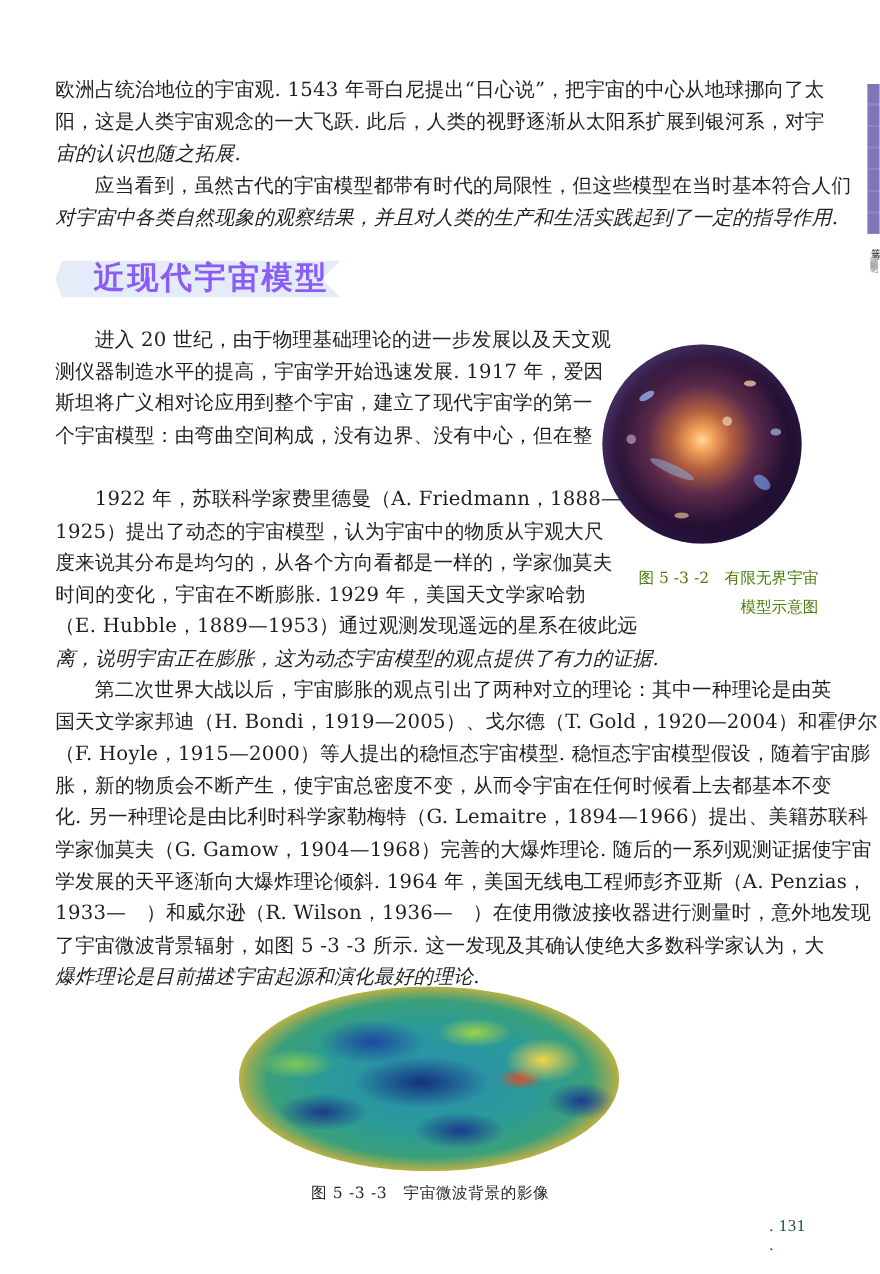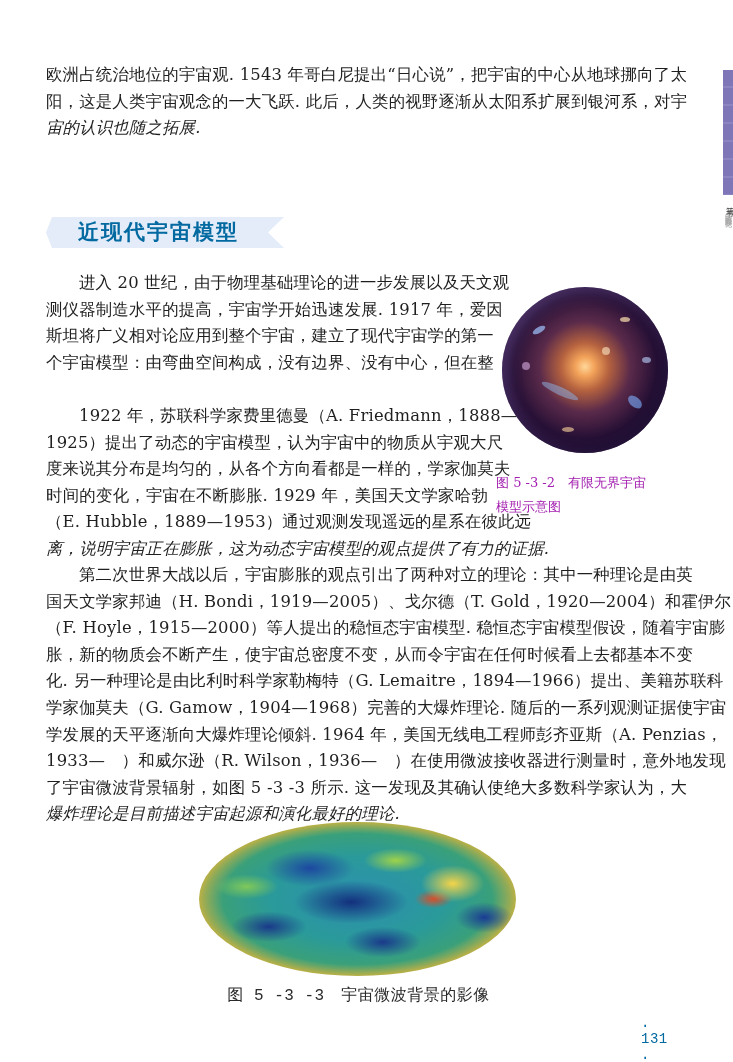--- a/index.html
+++ b/index.html
@@ -15,66 +15,70 @@
 
   .para { position: absolute; left: 46px; font-size: 16.4px; line-height: 26.6px;
           text-align: justify; text-align-last: left; letter-spacing: 0.2px; }
   .para .line { display: block; white-space: nowrap; text-align-last: justify; }
   .para .line.last { text-align-last: left; font-style: italic; }
   .indent { padding-left: 33px; }
 
   .banner { position: absolute; left: 46px; top: 217px; width: 238px; height: 31px; }
   .banner svg { position: absolute; left: 0; top: 0; }
   .banner .title { position: absolute; left: 32px; top: 2px; font-family: "DejaVu Sans", "Liberation Sans", sans-serif;
-          font-size: 21px; font-weight: bold; color: #0369a1; letter-spacing: 2px; line-height: 27px; }
+          font-size: 26px; font-weight: bold; color: #8b5cf6; letter-spacing: 2px; line-height: 27px; }
 
   .fig1 { position: absolute; left: 502px; top: 287px; width: 166px; height: 166px; border-radius: 50%;
           background:
             radial-gradient(circle at 50% 48%, #ffd79a 0, #f3a35a 8%, #b5623f 20%, #5a2a4a 38%, #2a1238 60%, #3b1d52 82%, #6a4a8a 100%);
           box-shadow: inset -8px -10px 20px rgba(20,10,40,.6), inset 6px 6px 14px rgba(160,140,220,.25); overflow: hidden; }
   .fig1 .g { position: absolute; border-radius: 50%; }
-  .fig1-caption { position: absolute; left: 496px; top: 471px; width: 170px; text-align: left;
-          font-size: 13px; line-height: 24px; color: #a21caf; }
+  .fig1-caption { position: absolute; left: 512px; top: 471px; width: 170px; text-align: right;
+          font-size: 13px; line-height: 24px; color: #4d7c0f; }
 
   .fig2 { position: absolute; left: 199px; top: 822px; width: 317px; height: 154px; border-radius: 50%;
           background:
             radial-gradient(ellipse 18% 14% at 48% 52%, #13307d 0, rgba(19,48,125,0) 100%),
             radial-gradient(ellipse 12% 10% at 22% 68%, #1a3a8a 0, rgba(26,58,138,0) 100%),
             radial-gradient(ellipse 10% 12% at 80% 40%, #f4d44a 0, rgba(244,212,74,0) 100%),
             radial-gradient(ellipse 6% 6% at 74% 50%, #d94e2a 0, rgba(217,78,42,0) 100%),
             radial-gradient(ellipse 14% 12% at 35% 30%, #1d48a0 0, rgba(29,72,160,0) 100%),
             radial-gradient(ellipse 10% 8% at 62% 25%, #9fd24a 0, rgba(159,210,74,0) 100%),
             radial-gradient(ellipse 9% 10% at 90% 62%, #1b3c94 0, rgba(27,60,148,0) 100%),
             radial-gradient(ellipse 10% 8% at 15% 42%, #7fc85a 0, rgba(127,200,90,0) 100%),
             radial-gradient(ellipse 12% 10% at 58% 78%, #1a3a8a 0, rgba(26,58,138,0) 100%),
             radial-gradient(ellipse 50% 50% at 50% 50%, #2d8fb0 0, #2a9a9a 55%, #3aa07a 85%, #b6b04a 100%);
           box-shadow: inset 0 0 6px rgba(200,180,60,.5); }
   .fig2-caption { position: absolute; left: 200px; top: 985px; width: 317px; text-align: center;
-          font-size: 16px; color: #2a2a2a; letter-spacing: 0.5px; font-family: Liberation Mono, monospace; }
+          font-size: 13px; color: #2a2a2a; letter-spacing: 0.5px; }
 
-  .page-num { position: absolute; left: 641px; top: 1015px; font-family: Liberation Mono, monospace;
-          font-size: 14px; color: #0369a1; letter-spacing: 0.5px; }
+  .page-num { position: absolute; left: 641px; top: 1015px; font-family: Liberation Serif, serif;
+          font-size: 14px; color: #14532d; letter-spacing: 0.5px; }
 </style>
 </head>
 <body>
 
 <div class="page">
 
   <div class="side-tab">
     <div class="bar"></div>
     <div class="sec">第三节</div>
     <div class="sec-title">宇宙的起源和演化</div>
   </div>
 
   <div class="para" style="top:62px; width:641px;">
     <span class="line">欧洲占统治地位的宇宙观. 1543 年哥白尼提出“日心说”，把宇宙的中心从地球挪向了太</span>
     <span class="line">阳，这是人类宇宙观念的一大飞跃. 此后，人类的视野逐渐从太阳系扩展到银河系，对宇</span>
     <span class="line last">宙的认识也随之拓展.</span>
   </div>
 
+  <div class="para" style="top:142px; width:641px;">
+    <span class="line indent">应当看到，虽然古代的宇宙模型都带有时代的局限性，但这些模型在当时基本符合人们</span>
+    <span class="line last">对宇宙中各类自然现象的观察结果，并且对人类的生产和生活实践起到了一定的指导作用.</span>
+  </div>
 
   <div class="banner">
     <svg width="238" height="31" viewBox="0 0 238 31">
       <path d="M6 0 L238 0 L222 15.5 L238 31 L6 31 L0 15.5 Z" fill="#e3ecf8"></path>
     </svg>
     <span class="title">近现代宇宙模型</span>
   </div>
 
   <div class="para" style="top:270px; width:442px;">
     <span class="line indent">进入 20 世纪，由于物理基础理论的进一步发展以及天文观</span>

